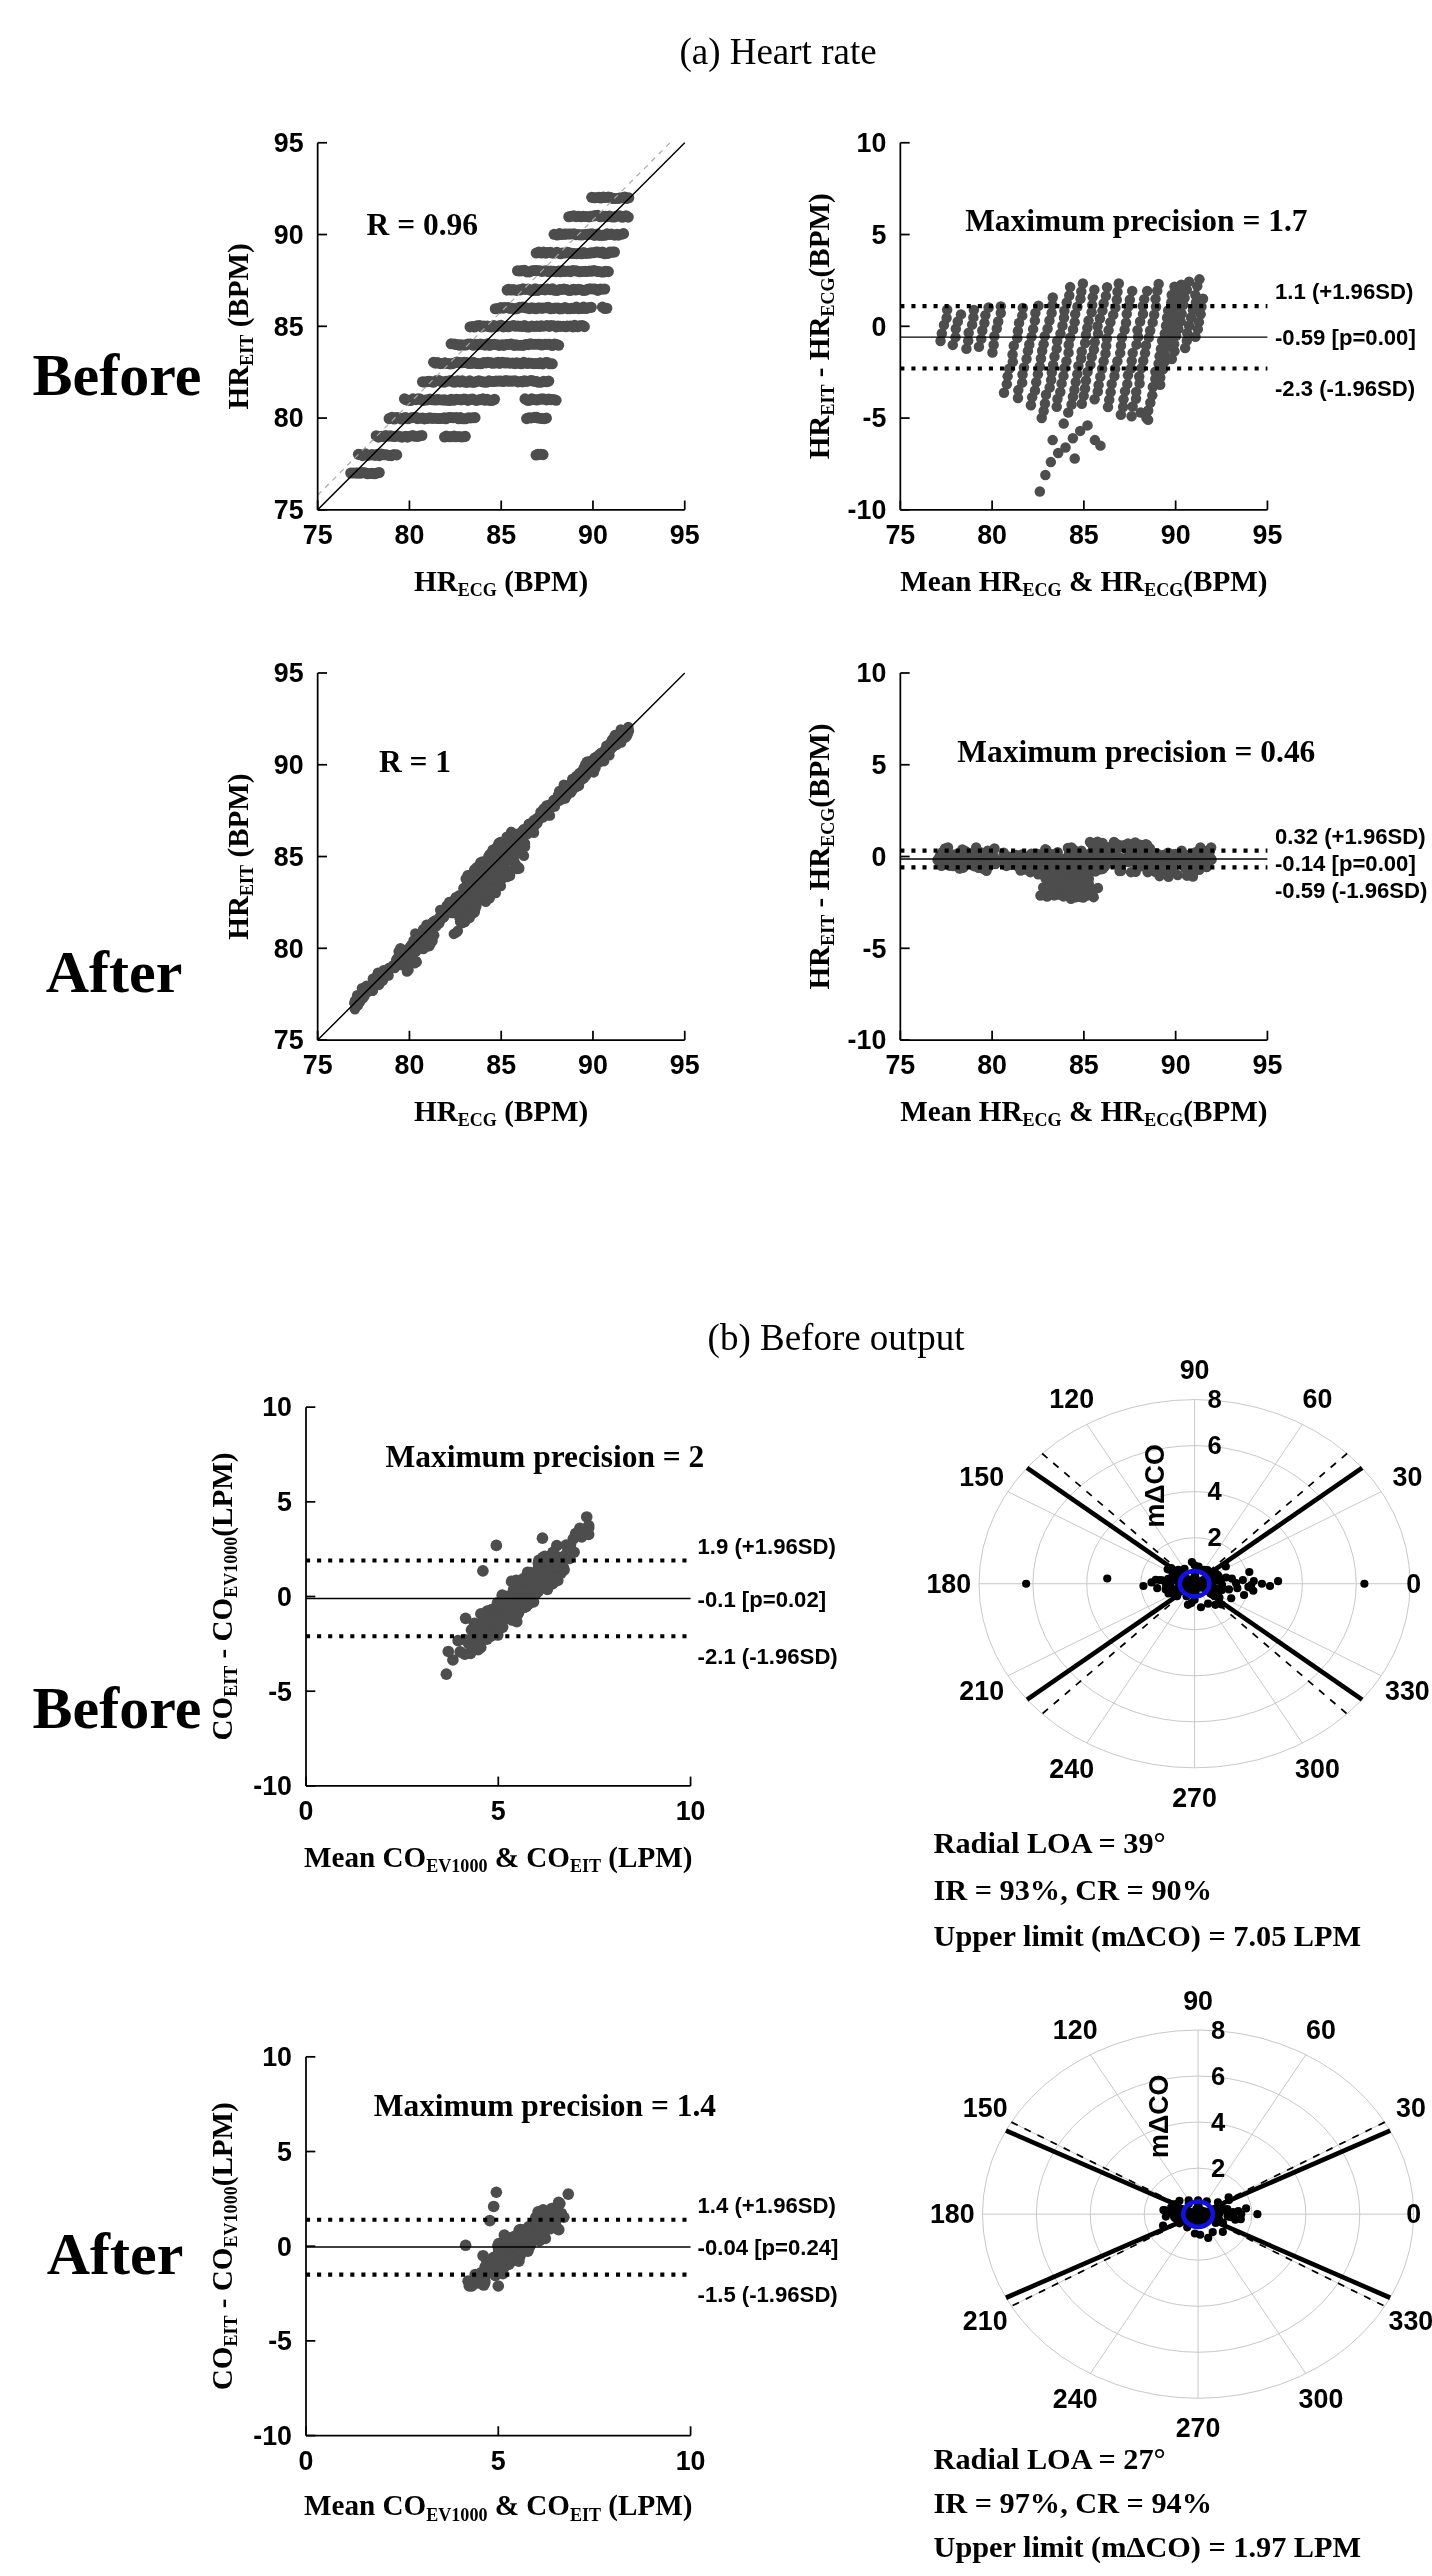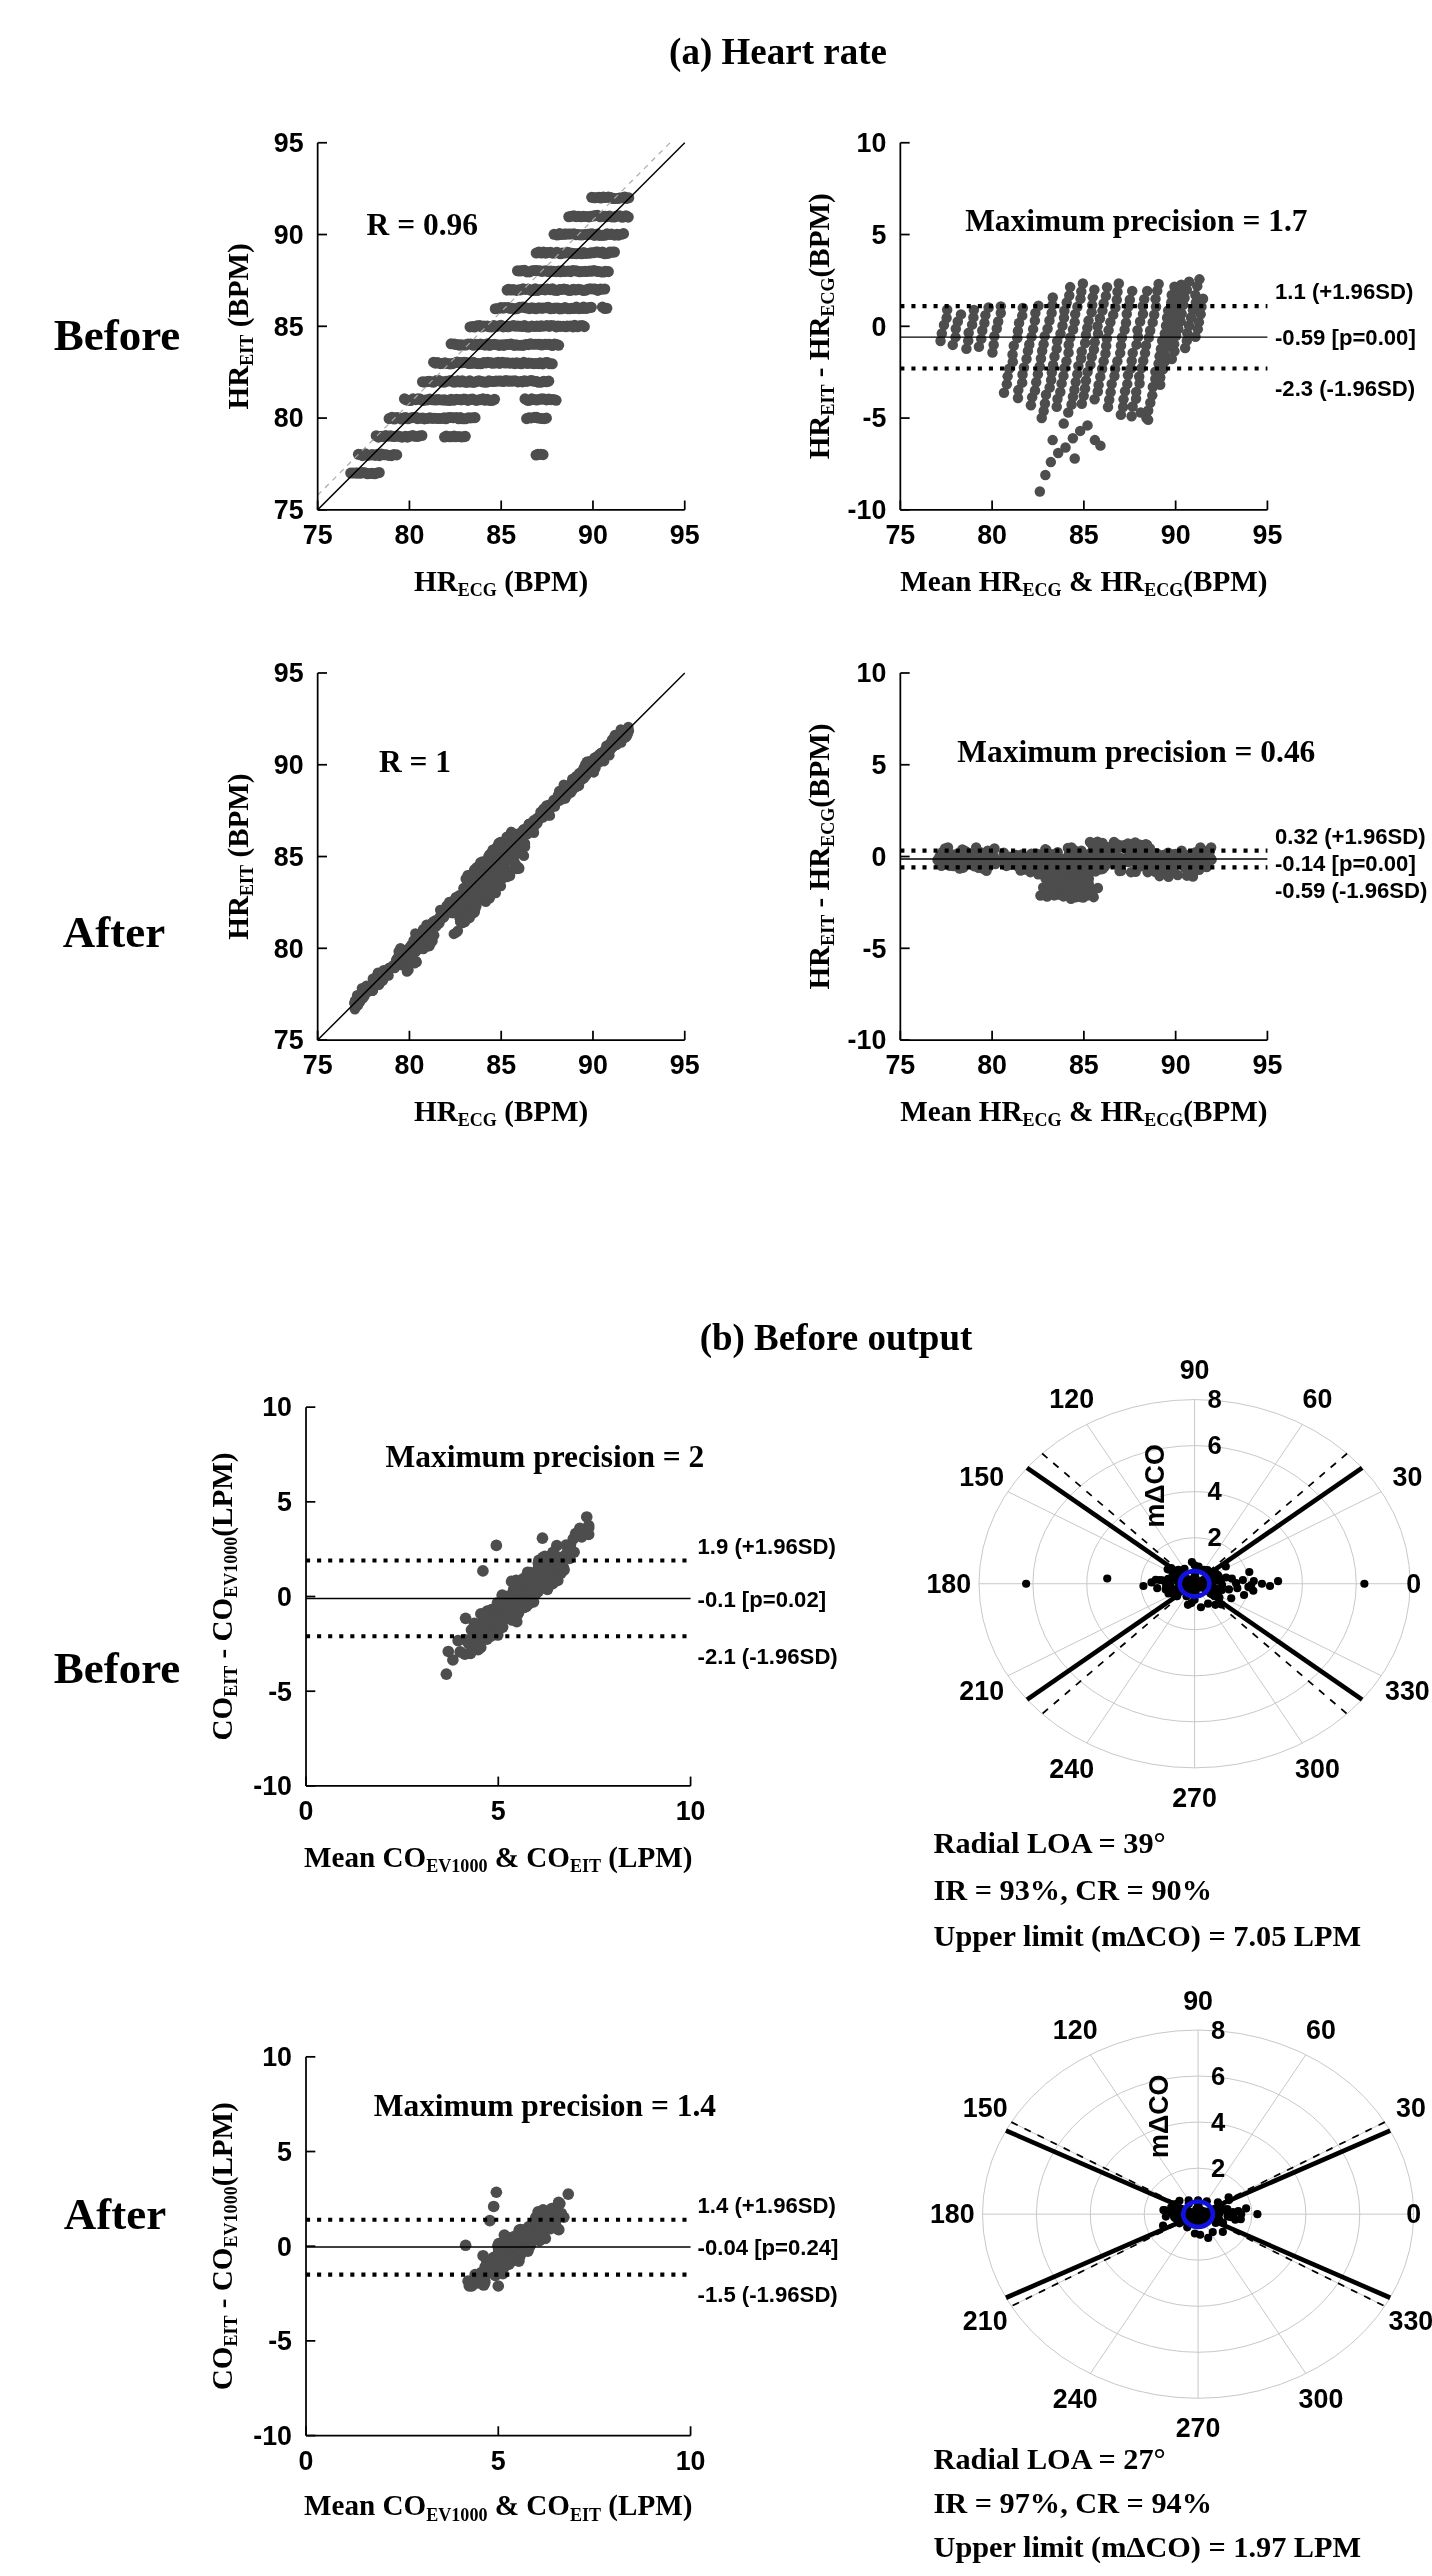--- a/index.html
+++ b/index.html
@@ -1,19 +1,19 @@
 <!DOCTYPE html>
 <html style="font-size:9.3px"><head>
 <meta charset="utf-8">
 <style>
   html,body{margin:0;padding:0;background:#fff;}
   .canvas{position:relative;width:1433px;height:2576px;background:#ffffff;overflow:hidden;
           font-family:"Liberation Serif","DejaVu Serif",serif;color:#000;}
-  .stitle{position:absolute;font-weight:bold;font-size:37px;white-space:nowrap;transform:translateX(-50%);}
-  .rowlabel{position:absolute;font-weight:bold;font-size:45px;white-space:nowrap;transform:translate(-50%,-50%);}
+  .stitle{position:absolute;font-weight:normal;font-size:37px;white-space:nowrap;transform:translateX(-50%);}
+  .rowlabel{position:absolute;font-weight:bold;font-size:60px;white-space:nowrap;transform:translate(-50%,-50%);margin-top:40px;}
   #title-a{left:778px;top:30px;}
   #title-b{left:836px;top:1316px;}
   #row-a-before{left:117px;top:335px;}
   #row-a-after{left:114px;top:932px;}
   #row-b-before{left:117px;top:1668px;}
   #row-b-after{left:115px;top:2214px;}
   svg.figure{position:absolute;left:0;top:0;}
 </style>
 </head>
 <body>

